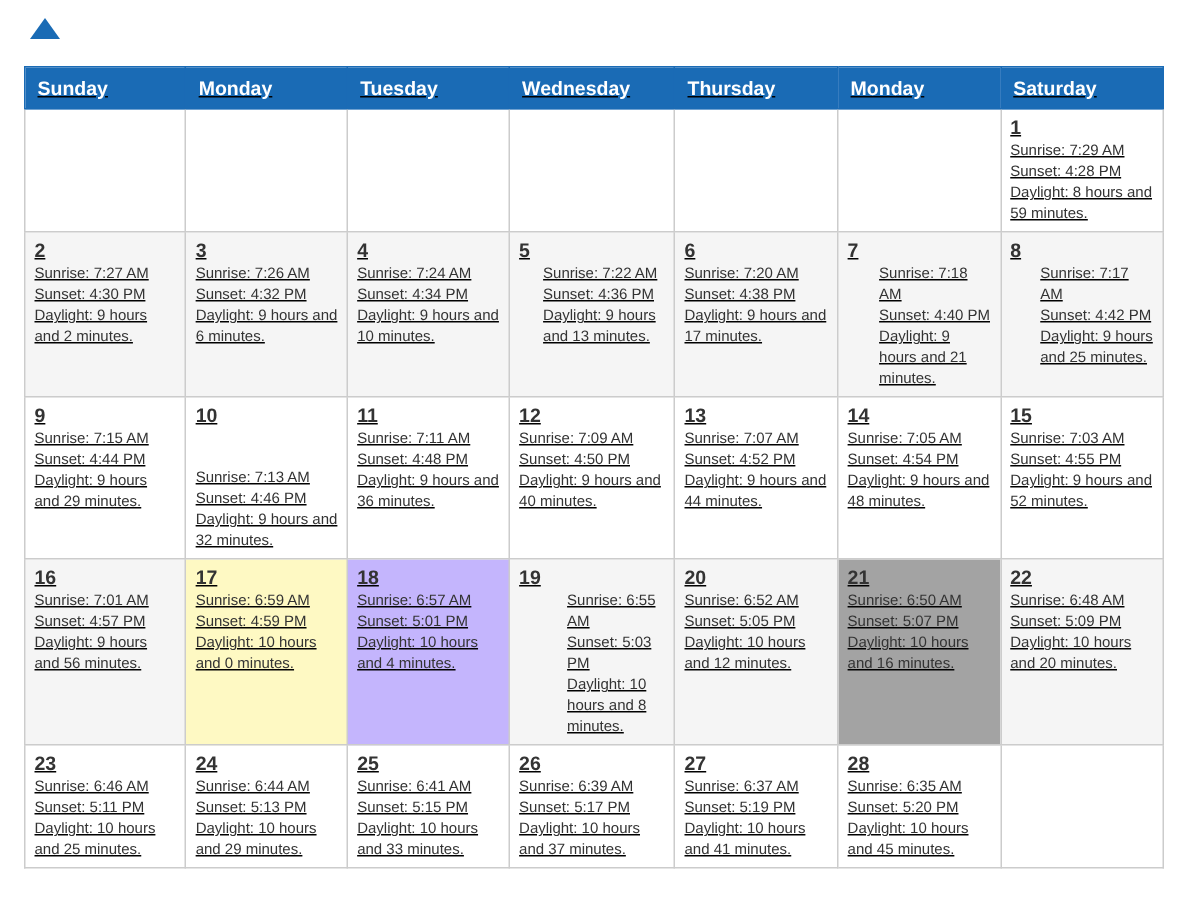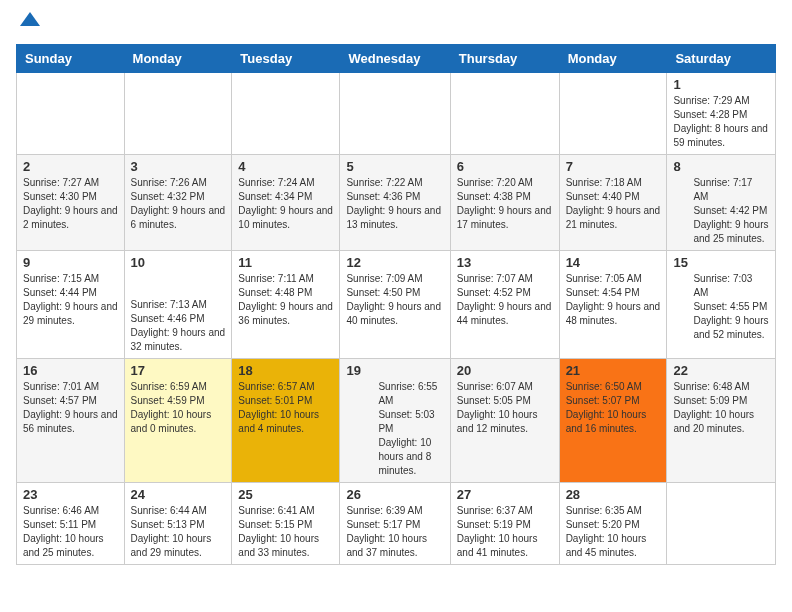--- a/index.html
+++ b/index.html
@@ -34,20 +34,21 @@
       color: #333;
     }
     .location {
       font-size: 16px;
       color: #555;
     }
     .calendar {
       width: 100%;
       border-collapse: collapse;
       border: 1px solid #ccc;
+      text-decoration: underline;
     }
     .calendar th {
       background-color: #1a6bb5;
       color: #fff;
       text-align: left;
       padding: 6px 8px;
       font-size: 13px;
       border: 1px solid #1a6bb5;
     }
     .calendar td {
@@ -138,33 +139,33 @@
 Daylight: 9 hours and 6 minutes.</div>
         </td>
         <td style="background: rgb(245, 245, 245);">
           <span class="day-number">4</span>
           <div class="day-info" style="white-space: pre-line;">Sunrise: 7:24 AM
 Sunset: 4:34 PM
 Daylight: 9 hours and 10 minutes.</div>
         </td>
         <td style="background: rgb(245, 245, 245);">
           <span class="day-number">5</span>
-          <div class="day-info" style="white-space: pre-line;">Sunrise: 7:22 AM
+          <div class="day-info" style="white-space: pre-line; margin-left: 16px;">Sunrise: 7:22 AM
 Sunset: 4:36 PM
 Daylight: 9 hours and 13 minutes.</div>
         </td>
         <td style="background: rgb(245, 245, 245);">
           <span class="day-number">6</span>
           <div class="day-info" style="white-space: pre-line;">Sunrise: 7:20 AM
 Sunset: 4:38 PM
 Daylight: 9 hours and 17 minutes.</div>
         </td>
         <td style="background: rgb(245, 245, 245);">
           <span class="day-number">7</span>
-          <div class="day-info" style="white-space: pre-line;">Sunrise: 7:18 AM
+          <div class="day-info" style="white-space: pre-line; margin-left: 21px;">Sunrise: 7:18 AM
 Sunset: 4:40 PM
 Daylight: 9 hours and 21 minutes.</div>
         </td>
         <td style="background: rgb(245, 245, 245);">
           <span class="day-number">8</span>
           <div class="day-info" style="white-space: pre-line; margin-left: 20px;">Sunrise: 7:17 AM
 Sunset: 4:42 PM
 Daylight: 9 hours and 25 minutes.</div>
         </td>
       </tr>
@@ -200,57 +201,57 @@
 Daylight: 9 hours and 44 minutes.</div>
         </td>
         <td>
           <span class="day-number">14</span>
           <div class="day-info" style="white-space: pre-line;">Sunrise: 7:05 AM
 Sunset: 4:54 PM
 Daylight: 9 hours and 48 minutes.</div>
         </td>
         <td>
           <span class="day-number">15</span>
-          <div class="day-info" style="white-space: pre-line; margin-left: 20px;">Sunrise: 7:03 AM
+          <div class="day-info" style="white-space: pre-line;">Sunrise: 7:03 AM
 Sunset: 4:55 PM
 Daylight: 9 hours and 52 minutes.</div>
         </td>
       </tr>
       <tr>
         <td style="background: rgb(245, 245, 245);">
           <span class="day-number">16</span>
           <div class="day-info" style="white-space: pre-line;">Sunrise: 7:01 AM
 Sunset: 4:57 PM
 Daylight: 9 hours and 56 minutes.</div>
         </td>
         <td style="background: #fef9c3;">
           <span class="day-number">17</span>
           <div class="day-info" style="white-space: pre-line;">Sunrise: 6:59 AM
 Sunset: 4:59 PM
 Daylight: 10 hours and 0 minutes.</div>
         </td>
-        <td style="background: #eab308;">
+        <td style="background: #c4b5fd;">
           <span class="day-number">18</span>
           <div class="day-info" style="white-space: pre-line;">Sunrise: 6:57 AM
 Sunset: 5:01 PM
 Daylight: 10 hours and 4 minutes.</div>
         </td>
         <td style="background: rgb(245, 245, 245);">
           <span class="day-number">19</span>
           <div class="day-info" style="white-space: pre-line; margin-left: 32px;">Sunrise: 6:55 AM
 Sunset: 5:03 PM
 Daylight: 10 hours and 8 minutes.</div>
         </td>
         <td style="background: rgb(245, 245, 245);">
           <span class="day-number">20</span>
-          <div class="day-info" style="white-space: pre-line;">Sunrise: 6:07 AM
+          <div class="day-info" style="white-space: pre-line;">Sunrise: 6:52 AM
 Sunset: 5:05 PM
 Daylight: 10 hours and 12 minutes.</div>
         </td>
-        <td style="background: #f97316;">
+        <td style="background: #a3a3a3;">
           <span class="day-number">21</span>
           <div class="day-info" style="white-space: pre-line;">Sunrise: 6:50 AM
 Sunset: 5:07 PM
 Daylight: 10 hours and 16 minutes.</div>
         </td>
         <td style="background: rgb(245, 245, 245);">
           <span class="day-number">22</span>
           <div class="day-info" style="white-space: pre-line;">Sunrise: 6:48 AM
 Sunset: 5:09 PM
 Daylight: 10 hours and 20 minutes.</div>

